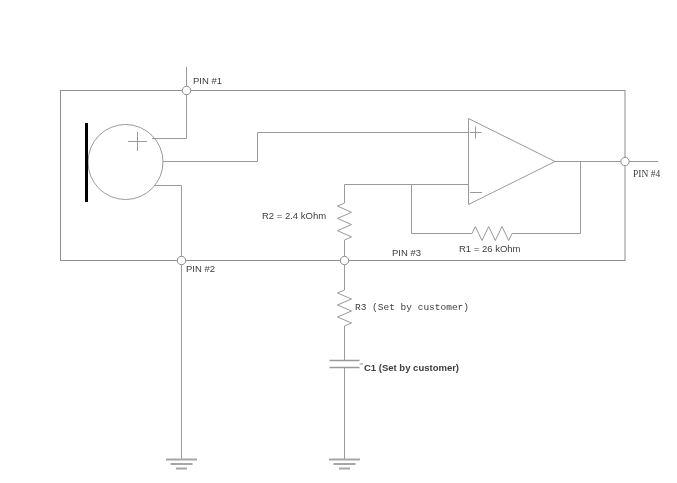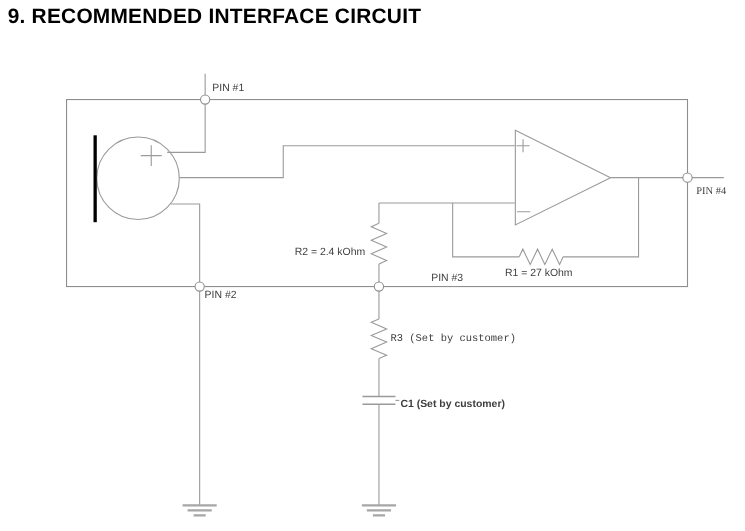--- a/index.html
+++ b/index.html
@@ -47,21 +47,20 @@
   }
   .lbl-right {
     text-align: right;
   }
 </style>
 </head>
 <body>
 
 <div class="page">
 
-  <h1 class="title">9. RECOMMENDED INTERFACE CIRCUIT</h1>
 
   <div class="diagram">
 
     <svg width="677" height="483" viewBox="0 0 677 483">
 
       <rect x="60.5" y="90.5" width="564.5" height="170" fill="#ffffff" stroke="#8e8e8e" stroke-width="1"></rect>
 
       <circle cx="125.5" cy="162" r="37.5" fill="#ffffff" stroke="#9a9a9a" stroke-width="1"></circle>
 
       <path d="M86.5,123 V202" stroke="#000000" stroke-width="3" fill="none"></path>
@@ -118,19 +117,19 @@
         <circle cx="181.5" cy="260.5" r="4.2"></circle>
         <circle cx="344.5" cy="260.5" r="4.2"></circle>
         <circle cx="625" cy="161.5" r="4.2"></circle>
       </g>
     </svg>
 
     <div class="lbl" style="left:193px; top:76px;">PIN #1</div>
     <div class="lbl" style="left:186px; top:264px;">PIN #2</div>
     <div class="lbl" style="left:348px; top:248px;padding-left:44px;">PIN #3</div>
     <div class="lbl" style="left:633px; top:169px;font-family:Liberation Serif, serif;">PIN #4</div>
-    <div class="lbl lbl-right" style="left:256px; top:225px; width:76px;">R2 = 2.4 kOhm</div>
-    <div class="lbl" style="left:459px; top:244px;">R1 = 27 kOhm</div>
+    <div class="lbl lbl-right" style="left:256px; top:211px; width:76px;text-align:center;">R2 = 2.4 kOhm</div>
+    <div class="lbl" style="left:459px; top:244px;">R1 = 26 kOhm</div>
     <div class="lbl" style="left:355px; top:303px;font-family:Liberation Mono, monospace;">R3 (Set by customer)</div>
     <div class="lbl" style="left:364px; top:363px;font-weight:bold;">C1 (Set by customer)</div>
   </div>
 
 </div>
 
 </body></html>

